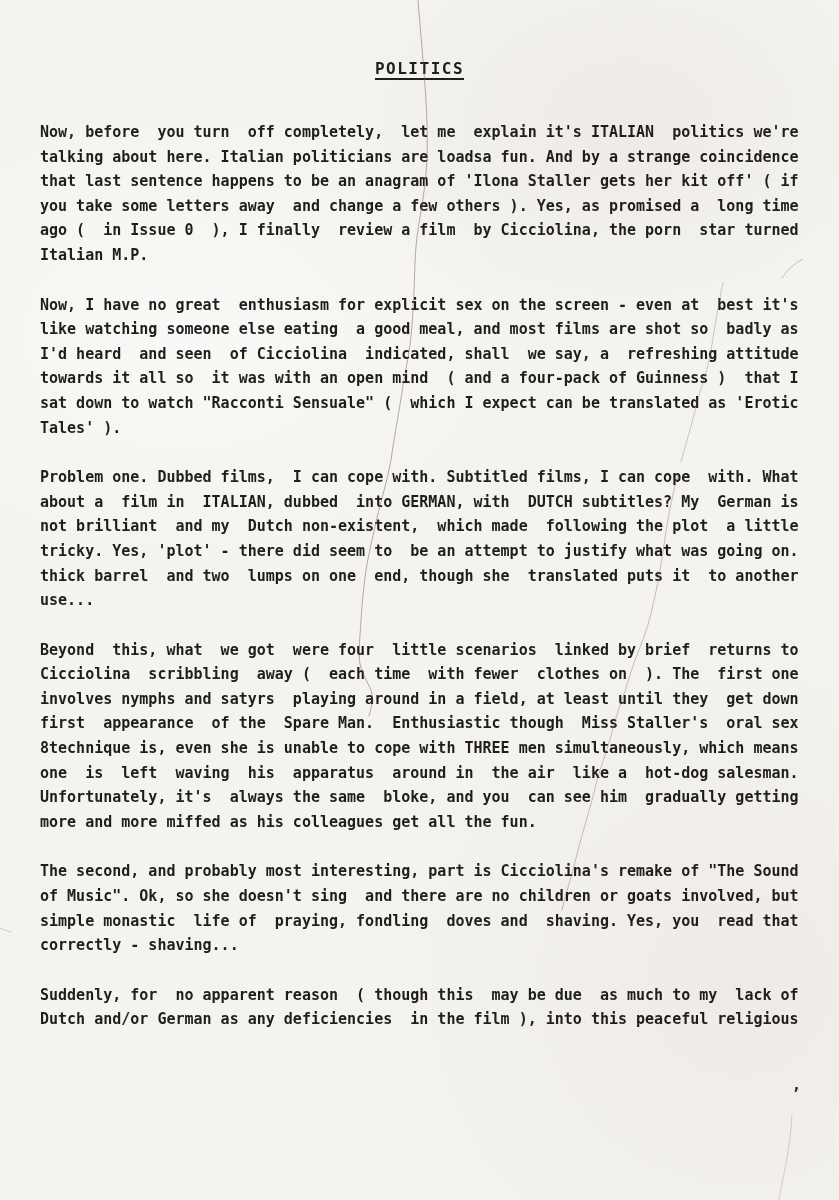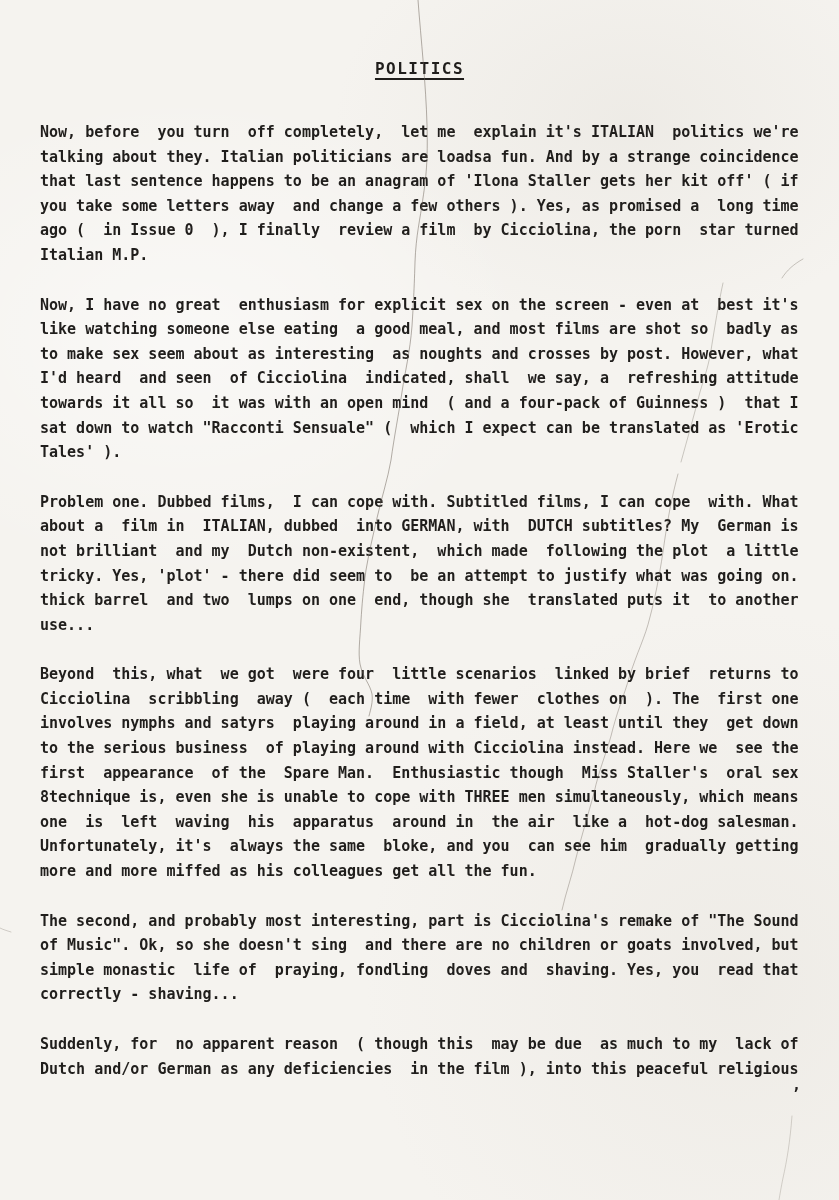--- a/index.html
+++ b/index.html
@@ -67,48 +67,46 @@
   }
 </style>
 </head>
 <body style="--paper: #f5f3ef; --ink: #201e1c; --crease: #6b6257;">
 
 <h1 class="page-title">POLITICS</h1>
 
 <div class="document-body">
     <div class="paragraph">
       <div class="line">Now, before  you turn  off completely,  let me  explain it's ITALIAN  politics we're</div>
-      <div class="line">talking about they. Italian politicians are loadsa fun. And by a strange coincidence</div>
+      <div class="line">talking about here. Italian politicians are loadsa fun. And by a strange coincidence</div>
       <div class="line">that last sentence happens to be an anagram of 'Ilona Staller gets her kit off' ( if</div>
       <div class="line">you take some letters away  and change a few others ). Yes, as promised a  long time</div>
       <div class="line">ago (  in Issue 0  ), I finally  review a film  by Cicciolina, the porn  star turned</div>
       <div class="line">Italian M.P.</div>
     </div>
     <div class="paragraph">
       <div class="line">Now, I have no great  enthusiasm for explicit sex on the screen - even at  best it's</div>
       <div class="line">like watching someone else eating  a good meal, and most films are shot so  badly as</div>
-      <div class="line">to make sex seem about as interesting  as noughts and crosses by post. However, what</div>
       <div class="line">I'd heard  and seen  of Cicciolina  indicated, shall  we say, a  refreshing attitude</div>
       <div class="line">towards it all so  it was with an open mind  ( and a four-pack of Guinness )  that I</div>
       <div class="line">sat down to watch "Racconti Sensuale" (  which I expect can be translated as 'Erotic</div>
       <div class="line">Tales' ).</div>
     </div>
     <div class="paragraph">
       <div class="line">Problem one. Dubbed films,  I can cope with. Subtitled films, I can cope  with. What</div>
       <div class="line">about a  film in  ITALIAN, dubbed  into GERMAN, with  DUTCH subtitles? My  German is</div>
       <div class="line">not brilliant  and my  Dutch non-existent,  which made  following the plot  a little</div>
       <div class="line">tricky. Yes, 'plot' - there did seem to  be an attempt to justify what was going on.</div>
       <div class="line">thick barrel  and two  lumps on one  end, though she  translated puts it  to another</div>
       <div class="line">use...</div>
     </div>
     <div class="paragraph">
       <div class="line">Beyond  this, what  we got  were four  little scenarios  linked by brief  returns to</div>
       <div class="line">Cicciolina  scribbling  away (  each time  with fewer  clothes on  ). The  first one</div>
       <div class="line">involves nymphs and satyrs  playing around in a field, at least until they  get down</div>
-      <div class="line">to the serious business  of playing around with Cicciolina instead. Here we  see the</div>
       <div class="line">first  appearance  of the  Spare Man.  Enthusiastic though  Miss Staller's  oral sex</div>
       <div class="line">8technique is, even she is unable to cope with THREE men simultaneously, which means</div>
       <div class="line">one  is  left  waving  his  apparatus  around in  the air  like a  hot-dog salesman.</div>
       <div class="line">Unfortunately, it's  always the same  bloke, and you  can see him  gradually getting</div>
       <div class="line">more and more miffed as his colleagues get all the fun.</div>
     </div>
     <div class="paragraph">
       <div class="line">The second, and probably most interesting, part is Cicciolina's remake of "The Sound</div>
       <div class="line">of Music". Ok, so she doesn't sing  and there are no children or goats involved, but</div>
       <div class="line">simple monastic  life of  praying, fondling  doves and  shaving. Yes, you  read that</div>

